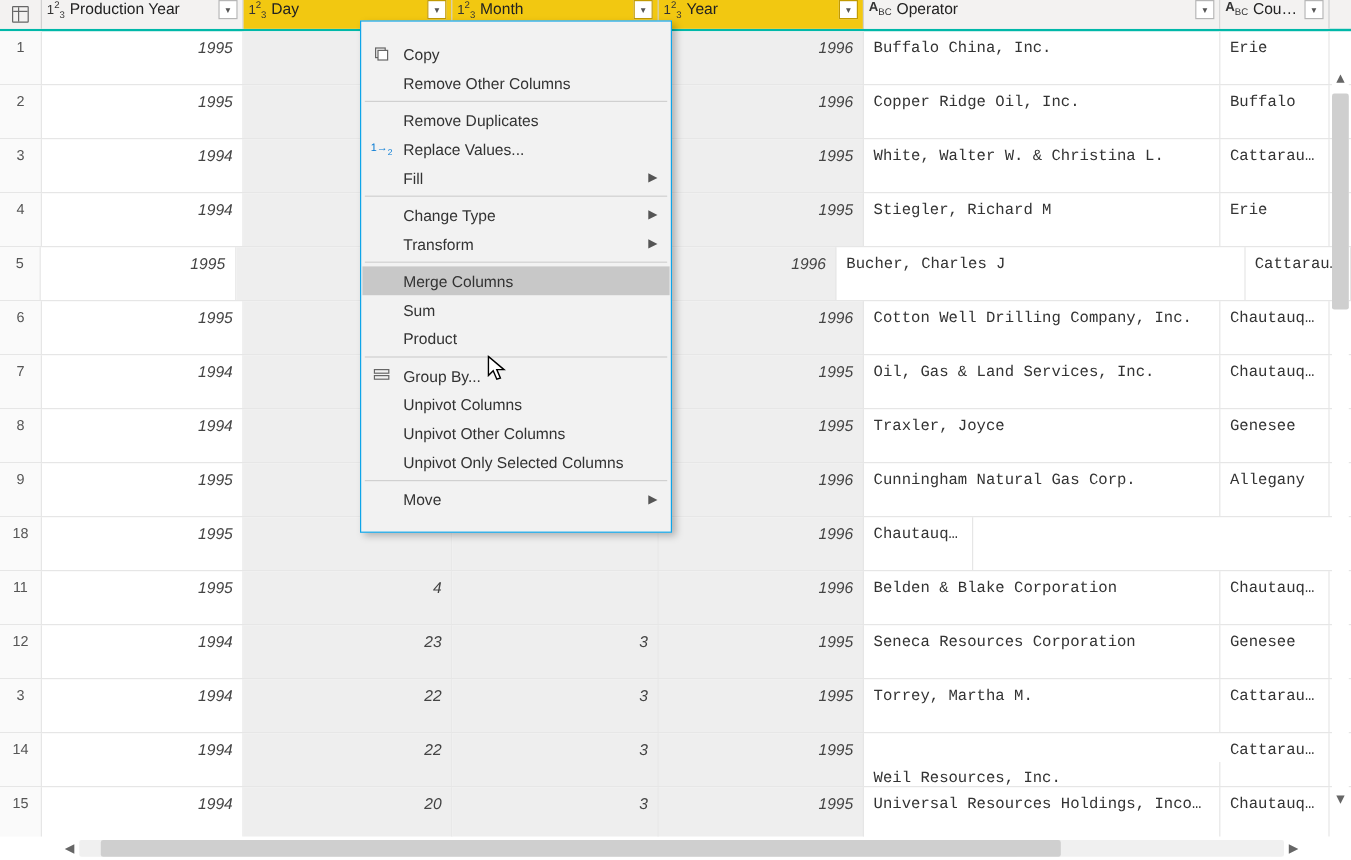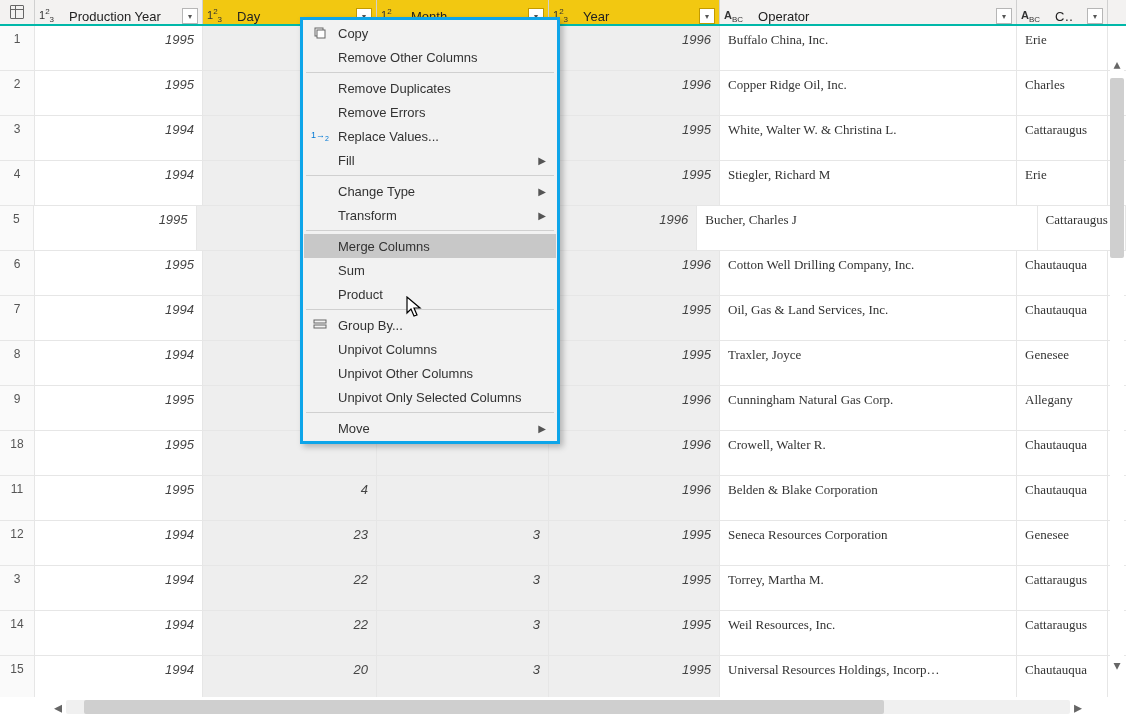--- a/index.html
+++ b/index.html
@@ -24,26 +24,25 @@
   }
 
   .header-row {
     display: flex;
     height: 26px;
     border-bottom: 2px solid #00B8A9;
     background: #F3F2F1;
   }
   .header-cell {
     display: flex;
-    align-items: flex-end;
+    align-items: flex-start;
     padding: 0 4px;
     border-right: 1px solid #D0D0D0;
     position: relative;
     background: #F3F2F1;
-    gap: 11px;
   }
   .header-cell.selected {
     background: #F2C811;
   }
   .header-cell .type-icon {
     display: inline-flex;
     align-items: baseline;
     font-size: 11px;
     margin-right: 4px;
     color: #333;
@@ -128,21 +127,21 @@
     white-space: nowrap;
     text-overflow: ellipsis;
     color: #333;
   }
   .cell.num {
     text-align: right;
     font-style: italic;
     color: #444;
   }
   .cell.sel-col { background: #EEEEEE; }
-  .cell.text { font-family: Liberation Serif, serif; font-size: 13px; color:#333; }
+  .cell.text { font-family: Liberation Mono, monospace; font-size: 13px; color:#333; }
 
   .hscroll-row {
     height: 20px;
     background: #fff;
     display: flex;
     align-items: center;
     padding: 0 40px 0 50px;
   }
   .hscroll-track {
     flex: 1;
@@ -195,23 +194,23 @@
   }
   .vScroll .arrow.up { top: 2px; }
   .vScroll .arrow.down { bottom: 2px; }
 
   .context-menu {
     position: absolute;
     left: 300px;
     top: 17px;
     width: 260px;
     background: #F2F2F2;
-    border: 3px solid #0ea5e9;
+    border: 1px solid #0ea5e9;
     box-shadow: 3px 3px 6px rgba(0,0,0,0.25);
-    padding: 1px 1px;
+    padding: 15px 1px;
     z-index: 100;
   }
   .menu-item {
     display: flex;
     align-items: center;
     height: 24px;
     padding: 0 10px 0 4px;
     color: #333;
     cursor: default;
   }
@@ -318,21 +317,21 @@
           <div class="cell text" style="width: 297px;">Buffalo China, Inc.</div>
           <div class="cell text" style="width: 91px;">Erie</div>
         </div>
         <div class="data-row">
           <div class="rownum-cell">2</div>
           <div class="cell num" style="width: 168px;">1995</div>
           <div class="cell num sel-col" style="width: 174px;"></div>
           <div class="cell num sel-col" style="width: 172px;"></div>
           <div class="cell num sel-col" style="width: 171px;">1996</div>
           <div class="cell text" style="width: 297px;">Copper Ridge Oil, Inc.</div>
-          <div class="cell text" style="width: 91px;">Charles</div>
+          <div class="cell text" style="width: 91px;">Buffalo</div>
         </div>
         <div class="data-row">
           <div class="rownum-cell">3</div>
           <div class="cell num" style="width: 168px;">1994</div>
           <div class="cell num sel-col" style="width: 174px;"></div>
           <div class="cell num sel-col" style="width: 172px;"></div>
           <div class="cell num sel-col" style="width: 171px;">1995</div>
           <div class="cell text" style="width: 297px;">White, Walter W. &amp; Christina L.</div>
           <div class="cell text" style="width: 91px;">Cattaraugus</div>
         </div>
@@ -389,21 +388,20 @@
           <div class="cell num sel-col" style="width: 171px;">1996</div>
           <div class="cell text" style="width: 297px;">Cunningham Natural Gas Corp.</div>
           <div class="cell text" style="width: 91px;">Allegany</div>
         </div>
         <div class="data-row">
           <div class="rownum-cell">18</div>
           <div class="cell num" style="width: 168px;">1995</div>
           <div class="cell num sel-col" style="width: 174px;"></div>
           <div class="cell num sel-col" style="width: 172px;"></div>
           <div class="cell num sel-col" style="width: 171px;">1996</div>
-          <div class="cell text" style="width: 297px;">Crowell, Walter R.</div>
           <div class="cell text" style="width: 91px;">Chautauqua</div>
         </div>
         <div class="data-row">
           <div class="rownum-cell">11</div>
           <div class="cell num" style="width: 168px;">1995</div>
           <div class="cell num sel-col" style="width: 174px;">4</div>
           <div class="cell num sel-col" style="width: 172px;"></div>
           <div class="cell num sel-col" style="width: 171px;">1996</div>
           <div class="cell text" style="width: 297px;">Belden &amp; Blake Corporation</div>
           <div class="cell text" style="width: 91px;">Chautauqua</div>
@@ -425,21 +423,21 @@
           <div class="cell num sel-col" style="width: 171px;">1995</div>
           <div class="cell text" style="width: 297px;">Torrey, Martha M.</div>
           <div class="cell text" style="width: 91px;">Cattaraugus</div>
         </div>
         <div class="data-row">
           <div class="rownum-cell">14</div>
           <div class="cell num" style="width: 168px;">1994</div>
           <div class="cell num sel-col" style="width: 174px;">22</div>
           <div class="cell num sel-col" style="width: 172px;">3</div>
           <div class="cell num sel-col" style="width: 171px;">1995</div>
-          <div class="cell text" style="width: 297px;">Weil Resources, Inc.</div>
+          <div class="cell text" style="width: 297px; margin-top: 24px;">Weil Resources, Inc.</div>
           <div class="cell text" style="width: 91px;">Cattaraugus</div>
         </div>
         <div class="data-row">
           <div class="rownum-cell">15</div>
           <div class="cell num" style="width: 168px;">1994</div>
           <div class="cell num sel-col" style="width: 174px; font-style: italic;">20</div>
           <div class="cell num sel-col" style="width: 172px;">3</div>
           <div class="cell num sel-col" style="width: 171px;">1995</div>
           <div class="cell text" style="width: 297px;">Universal Resources Holdings, Incorp…</div>
           <div class="cell text" style="width: 91px;">Chautauqua</div>
@@ -476,24 +474,20 @@
     <div class="menu-item">
       <span class="menu-icon"></span>
       <span class="menu-label">Remove Other Columns</span>
     </div>
     <div class="menu-sep"></div>
     <div class="menu-item">
       <span class="menu-icon"></span>
       <span class="menu-label">Remove Duplicates</span>
     </div>
     <div class="menu-item">
-      <span class="menu-icon"></span>
-      <span class="menu-label">Remove Errors</span>
-    </div>
-    <div class="menu-item">
       <span class="menu-icon">
         <span style="font-size:9px;color:#0078D4;">1→<sub style="font-size:7px;">2</sub></span>
       </span>
       <span class="menu-label">Replace Values...</span>
     </div>
     <div class="menu-item">
       <span class="menu-icon"></span>
       <span class="menu-label">Fill</span>
       <span class="submenu-arrow">▶</span>
     </div>

